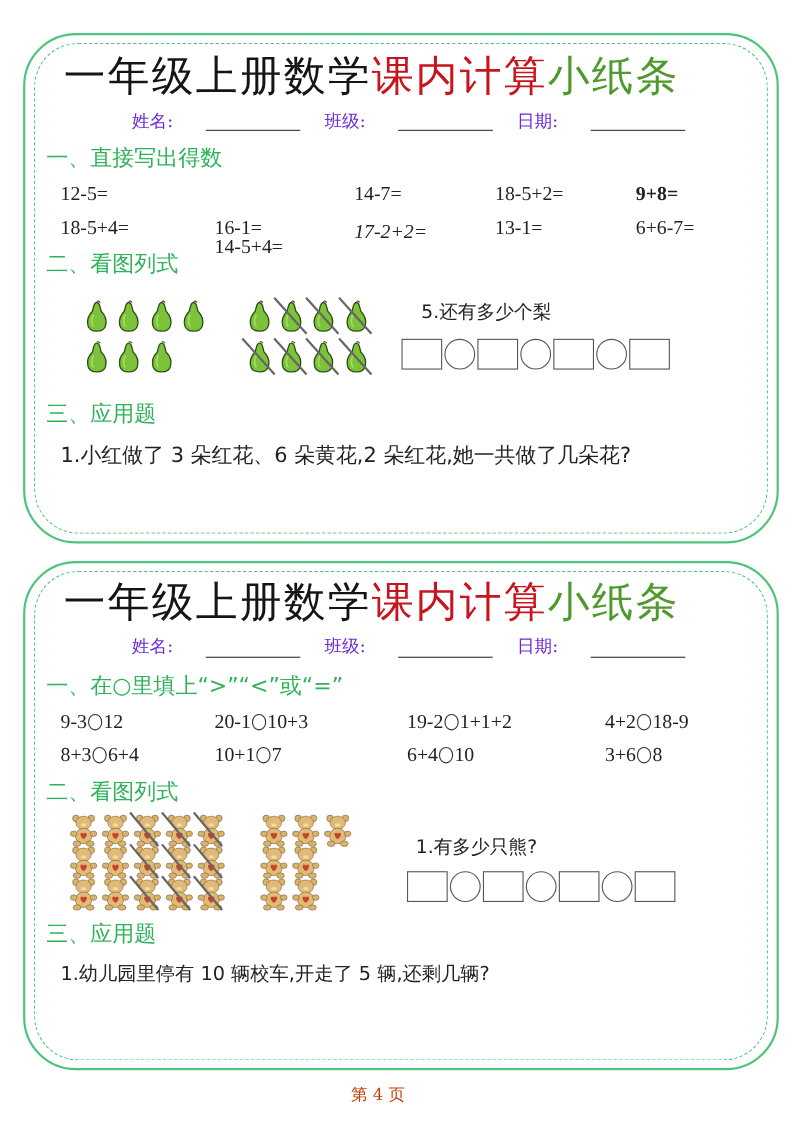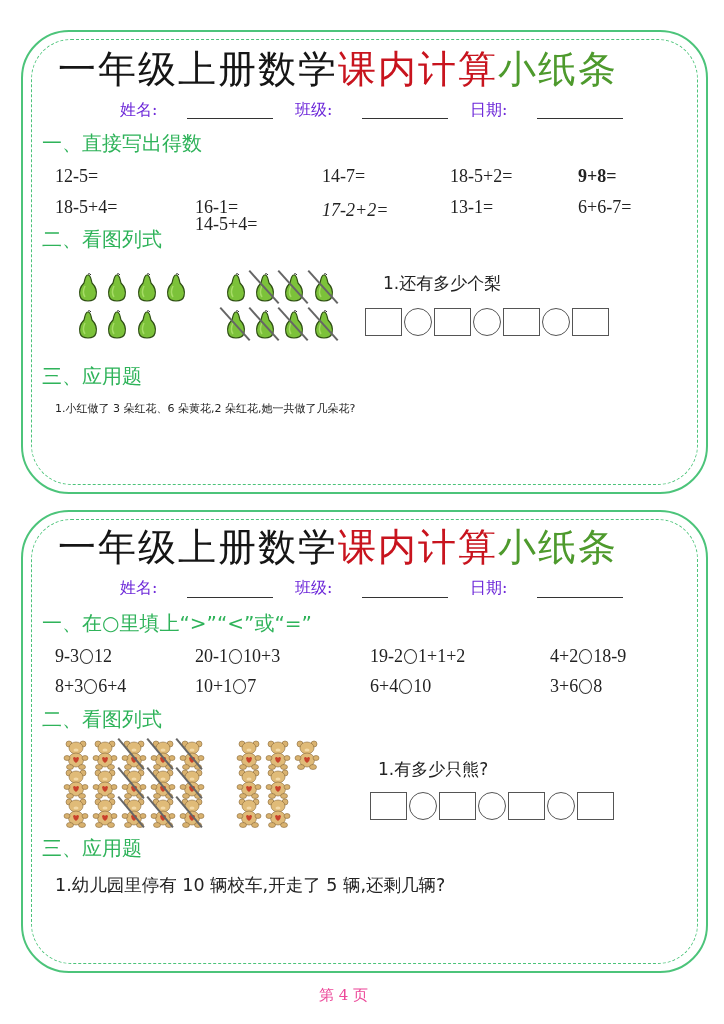--- a/index.html
+++ b/index.html
@@ -22,21 +22,21 @@
     .expr { font-family: "Liberation Serif", serif; font-size: 18px; color: #222; }
     .q { font-family: "DejaVu Sans", sans-serif; font-size: 17px; color: #222; }
     .ring { display: inline-block; width: 13px; height: 15px; border: 1.3px solid #333; border-radius: 50%;
             vertical-align: -2px; margin: 0 1px; box-sizing: border-box; }
     .answer-row { position: absolute; display: flex; align-items: center; gap: 2px; }
     .sq { width: 37px; height: 28px; border: 1.5px solid #555; box-sizing: border-box; background: #fff; }
     .ci { width: 28px; height: 28px; border: 1.5px solid #555; border-radius: 50%; box-sizing: border-box; background: #fff; }
     .pear { position: absolute; width: 22px; height: 30px; }
     .bear { position: absolute; width: 26px; height: 30px; }
     .strike { position: absolute; height: 1.5px; background: #666; transform-origin: 0 0; }
-    .footer { font-family: "DejaVu Serif", serif; font-size: 15px; color: #ec4899; text-align: right; }
+    .footer { font-family: "DejaVu Serif", serif; font-size: 15px; color: #c2410c; text-align: right; }
   </style>
 </head>
 <body>
 
 <div class="card" id="card1">
   <div class="inner"></div>
 </div>
 
 <div class="abs title" style="left:58px; top:50px;">
   <span class="t-black">一年级上册数学</span><span class="t-red">课内计算</span><span class="t-green">小纸条</span>
@@ -143,33 +143,33 @@
       </svg></div>
     <div class="strike" style="left: 250px; top: 270px; width: 44px; transform: rotate(48deg);"></div>
     <div class="strike" style="left: 279px; top: 270px; width: 44px; transform: rotate(48deg);"></div>
     <div class="strike" style="left: 309px; top: 270px; width: 44px; transform: rotate(48deg);"></div>
     <div class="strike" style="left: 221px; top: 307px; width: 44px; transform: rotate(48deg);"></div>
     <div class="strike" style="left: 250px; top: 307px; width: 44px; transform: rotate(48deg);"></div>
     <div class="strike" style="left: 279px; top: 307px; width: 44px; transform: rotate(48deg);"></div>
     <div class="strike" style="left: 309px; top: 307px; width: 44px; transform: rotate(48deg);"></div>
   </div>
 
-<div class="abs q" style="left:383px; top:272px;">1.还有多少个梨</div>
+<div class="abs q" style="left:383px; top:272px;">5.还有多少个梨</div>
 <div class="answer-row" style="left:365px; top:308px;">
   <div class="sq"></div>
   <div class="ci"></div>
   <div class="sq"></div>
   <div class="ci"></div>
   <div class="sq"></div>
   <div class="ci"></div>
   <div class="sq"></div>
 </div>
 
 <div class="abs section" style="left:42px; top:363px;">三、应用题</div>
-<div class="abs q" style="left:55px; top:401px; font-size:11px;">1.小红做了 3 朵红花、6 朵黄花,2 朵红花,她一共做了几朵花?</div>
+<div class="abs q" style="left:55px; top:401px; font-size:19px;">1.小红做了 3 朵红花、6 朵黄花,2 朵红花,她一共做了几朵花?</div>
 
 <div class="card" id="card2">
   <div class="inner"></div>
 </div>
 
 <div class="abs title" style="left:58px; top:528px;">
   <span class="t-black">一年级上册数学</span><span class="t-red">课内计算</span><span class="t-green">小纸条</span>
 </div>
 
 <div class="abs meta" style="left:120px; top:578px;">姓名:</div>

